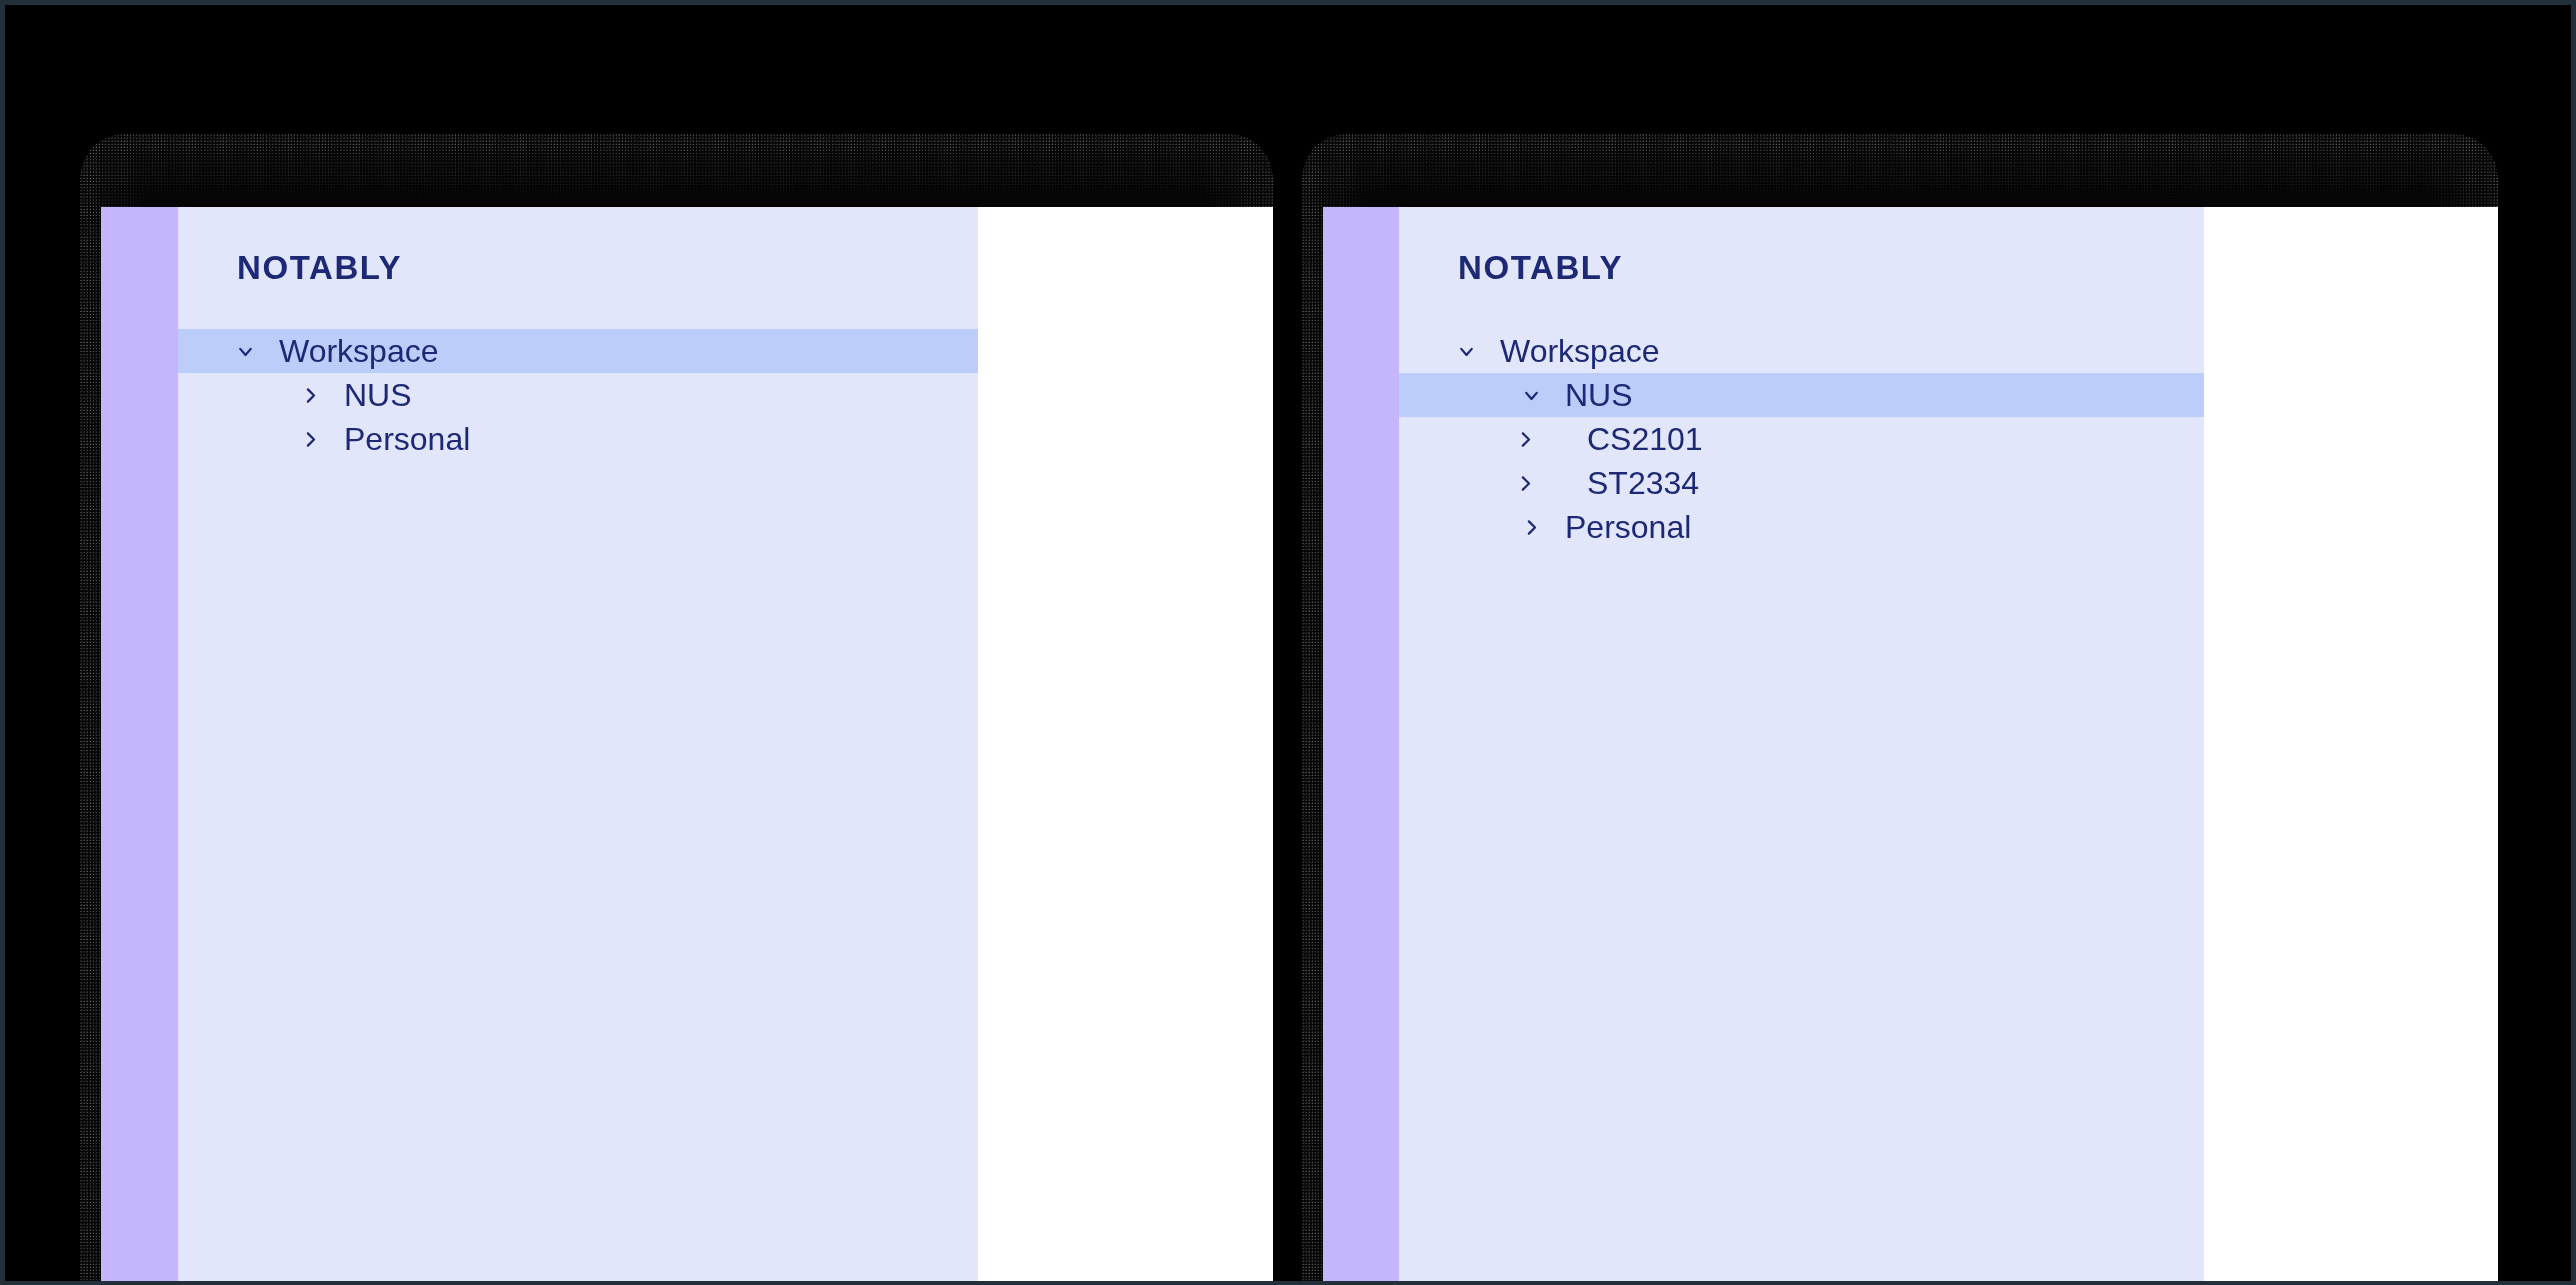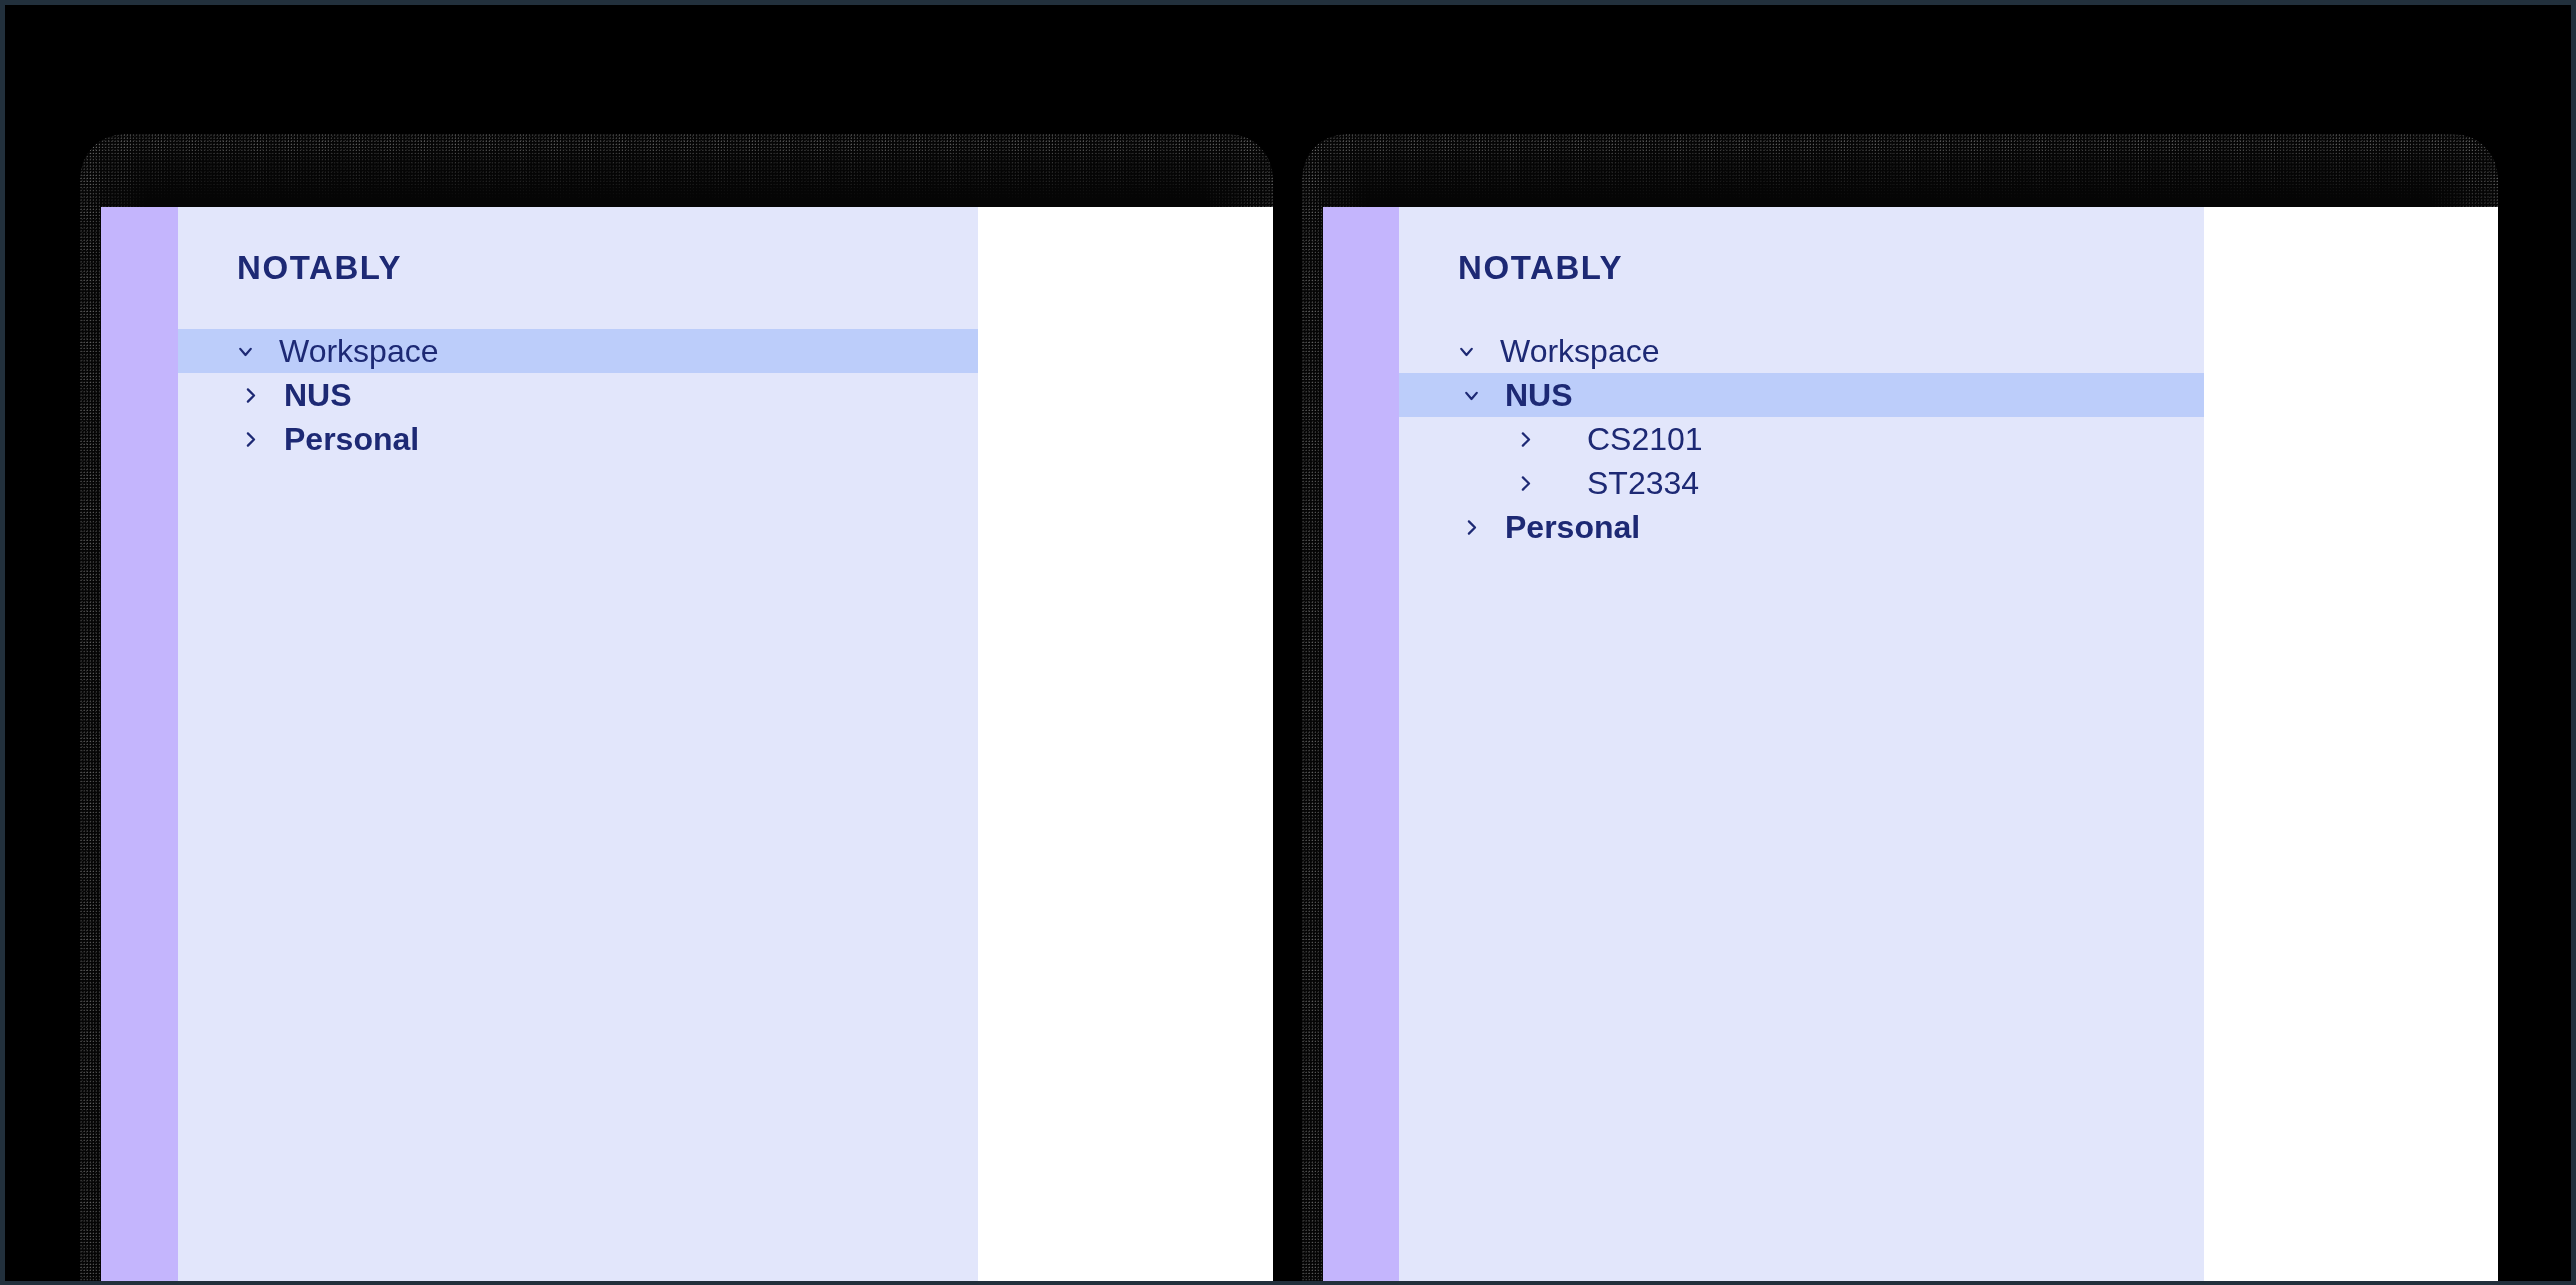--- a/index.html
+++ b/index.html
@@ -119,21 +119,21 @@
     width: 35px;
     flex: 0 0 auto;
     display: flex;
     align-items: center;
     justify-content: center;
   }
   .tree-item .chev svg { display: block; }
   .tree-item .label { margin-left: 16px; }
 
   .depth-0 { padding-left: 50px; }
-  .depth-1 { padding-left: 55px; font-weight: bold; }
+  .depth-1 { padding-left: 115px; }
   .depth-2 { padding-left: 109px; gap: 28px; }
 
   
   .content {
     flex: 1 1 auto;
     position: relative;
     background: #FFFFFF;
     overflow: hidden;
   }
 </style>

